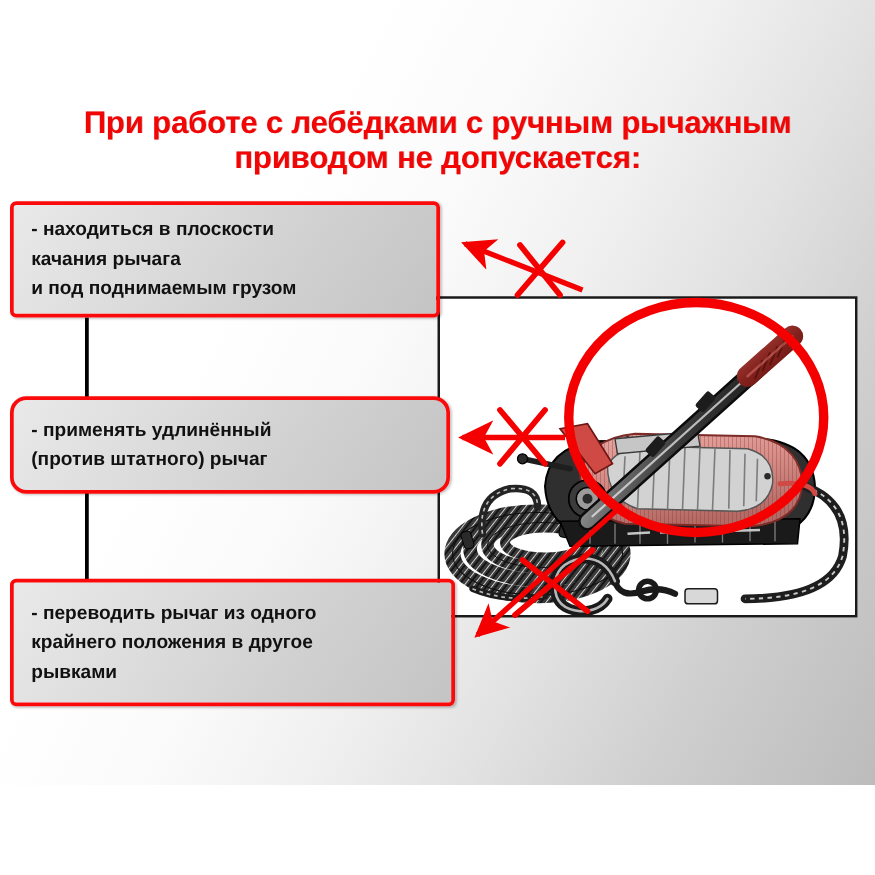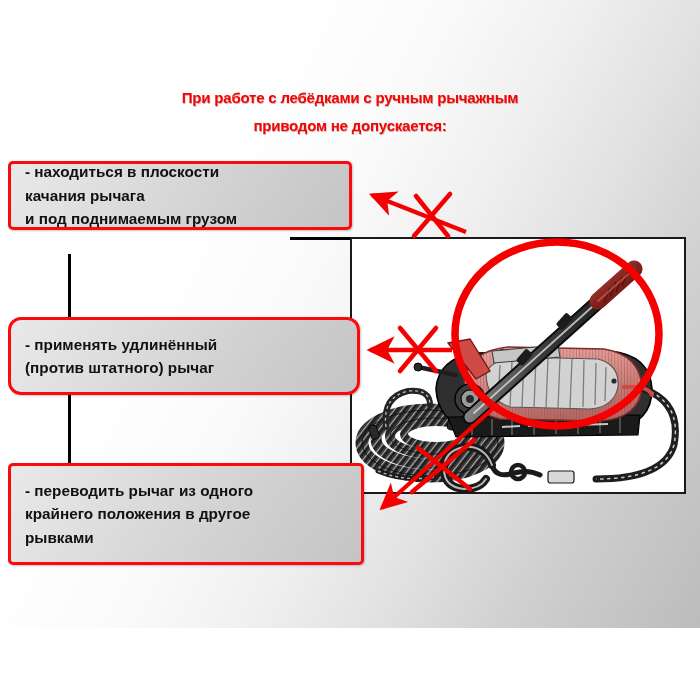--- a/index.html
+++ b/index.html
@@ -29,21 +29,21 @@
         #f0f0f0 56%, #e2e2e2 68%, #cfcfcf 82%, #bcbcbc 100%);
   }
 
   
   #title {
     position: absolute;
     left: 0;
     top: 84px;
     width: 700px;
     text-align: center;
-    font-size: 15px;
+    font-size: 25px;
     font-weight: bold;
     line-height: 28px;
     letter-spacing: -0.2px;
     color: #f20505;
     text-shadow: 0.6px 0.6px 0 rgba(120,0,0,0.30);
     white-space: pre-line;
   }
 
   
   .conn {
@@ -75,21 +75,21 @@
     box-shadow: 1px 1px 2px rgba(0,0,0,0.22);
     padding: 9px 10px 9px 14px;
     font-size: 15.3px;
     font-weight: bold;
     line-height: 23.5px;
     color: #111111;
     white-space: pre-line;
     display: flex;
     align-items: center;
   }
-  #box1 { left: 8px;  top: 161px; width: 344px; height: 69px; }
+  #box1 { left: 8px;  top: 161px; width: 344px; height: 93px; }
   #box2 { left: 8px;  top: 317px; width: 352px; height: 78px; border-radius: 13px; }
   #box3 { left: 8px;  top: 463px; width: 356px; height: 102px; }
 
   
   #annotations {
     position: absolute;
     left: 0; top: 0;
     width: 700px;
     height: 700px;
     pointer-events: none;

